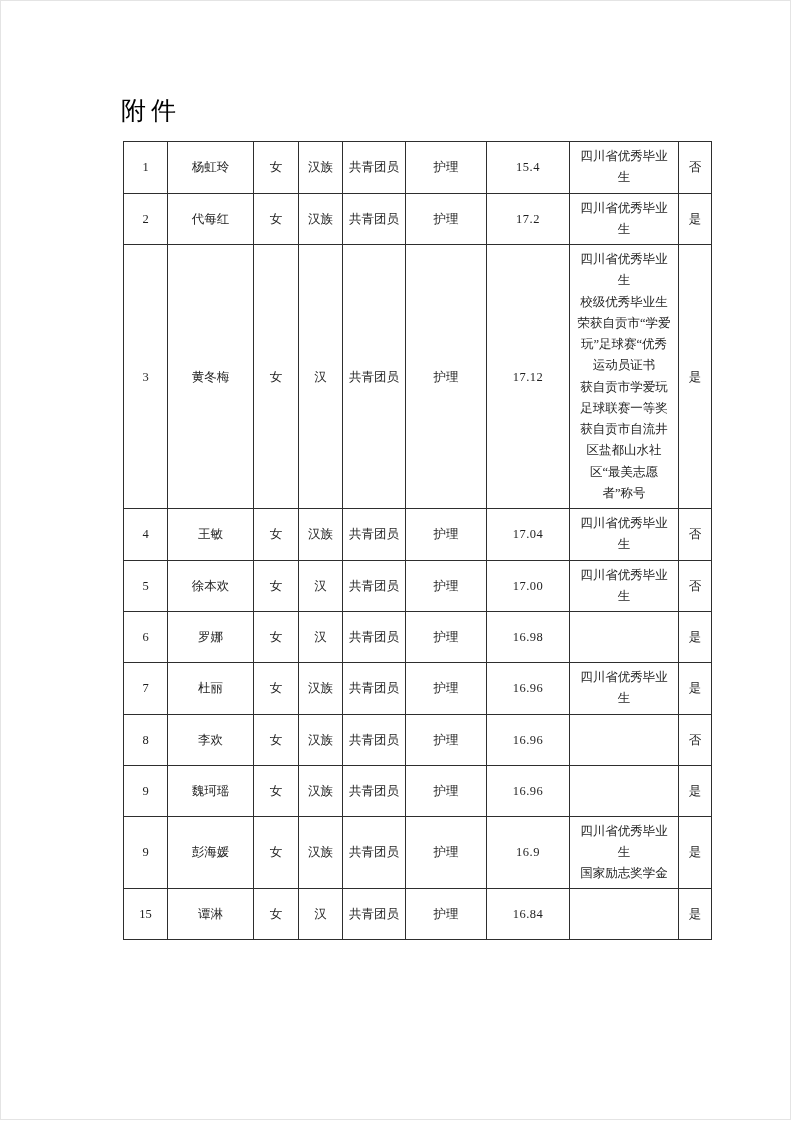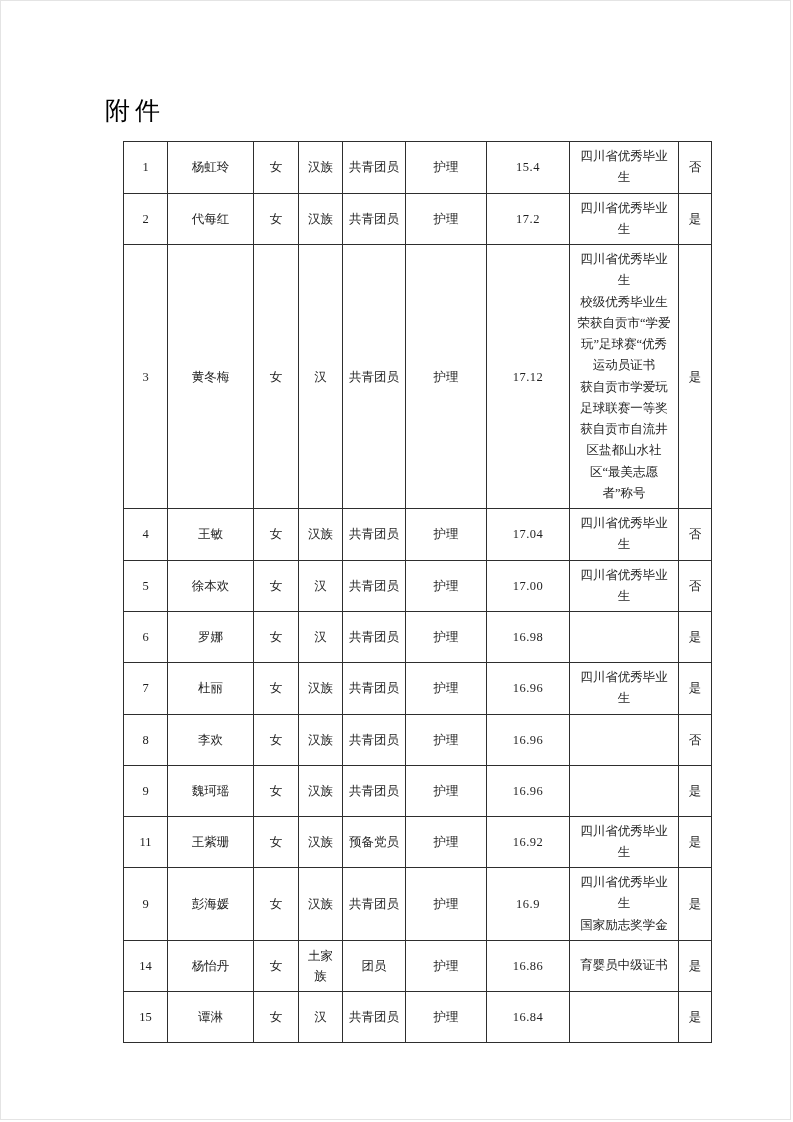--- a/index.html
+++ b/index.html
@@ -18,21 +18,21 @@
     position: absolute;
     left: 0; top: 0;
     width: 791px;
     height: 1120px;
     border: 1px solid #e4e4e4;
     background: #ffffff;
     box-sizing: border-box;
   }
   .doc-title {
     position: absolute;
-    left: 104px;
+    left: 120px;
     top: 93px;
     font-size: 25px;
     font-weight: 500;
     letter-spacing: 5px;
     color: #000;
   }
   table.applicants {
     position: absolute;
     left: 122px;
     top: 140px;
@@ -177,55 +177,32 @@
       <td class="cell-name">魏珂瑶</td>
       <td class="cell-gender">女</td>
       <td class="cell-ethnicity">汉族</td>
       <td class="cell-political">共青团员</td>
       <td class="cell-major">护理</td>
       <td class="cell-score">16.96</td>
       <td class="cell-awards"></td>
       <td class="cell-flag">是</td>
     </tr>
         <tr>
-      <td class="cell-no">11</td>
-      <td class="cell-name">王紫珊</td>
-      <td class="cell-gender">女</td>
-      <td class="cell-ethnicity">汉族</td>
-      <td class="cell-political">预备党员</td>
-      <td class="cell-major">护理</td>
-      <td class="cell-score">16.92</td>
-      <td class="cell-awards">四川省优秀毕业生</td>
-      <td class="cell-flag">是</td>
-    </tr>
-        <tr>
       <td class="cell-no">9</td>
       <td class="cell-name">彭海媛</td>
       <td class="cell-gender">女</td>
       <td class="cell-ethnicity">汉族</td>
       <td class="cell-political">共青团员</td>
       <td class="cell-major">护理</td>
       <td class="cell-score">16.9</td>
       <td class="cell-awards">四川省优秀毕业生
 国家励志奖学金</td>
       <td class="cell-flag">是</td>
     </tr>
         <tr>
-      <td class="cell-no">14</td>
-      <td class="cell-name">杨怡丹</td>
-      <td class="cell-gender">女</td>
-      <td class="cell-ethnicity">土家
-族</td>
-      <td class="cell-political">团员</td>
-      <td class="cell-major">护理</td>
-      <td class="cell-score">16.86</td>
-      <td class="cell-awards">育婴员中级证书</td>
-      <td class="cell-flag">是</td>
-    </tr>
-        <tr>
       <td class="cell-no">15</td>
       <td class="cell-name">谭淋</td>
       <td class="cell-gender">女</td>
       <td class="cell-ethnicity">汉</td>
       <td class="cell-political">共青团员</td>
       <td class="cell-major">护理</td>
       <td class="cell-score">16.84</td>
       <td class="cell-awards"></td>
       <td class="cell-flag">是</td>
     </tr>

